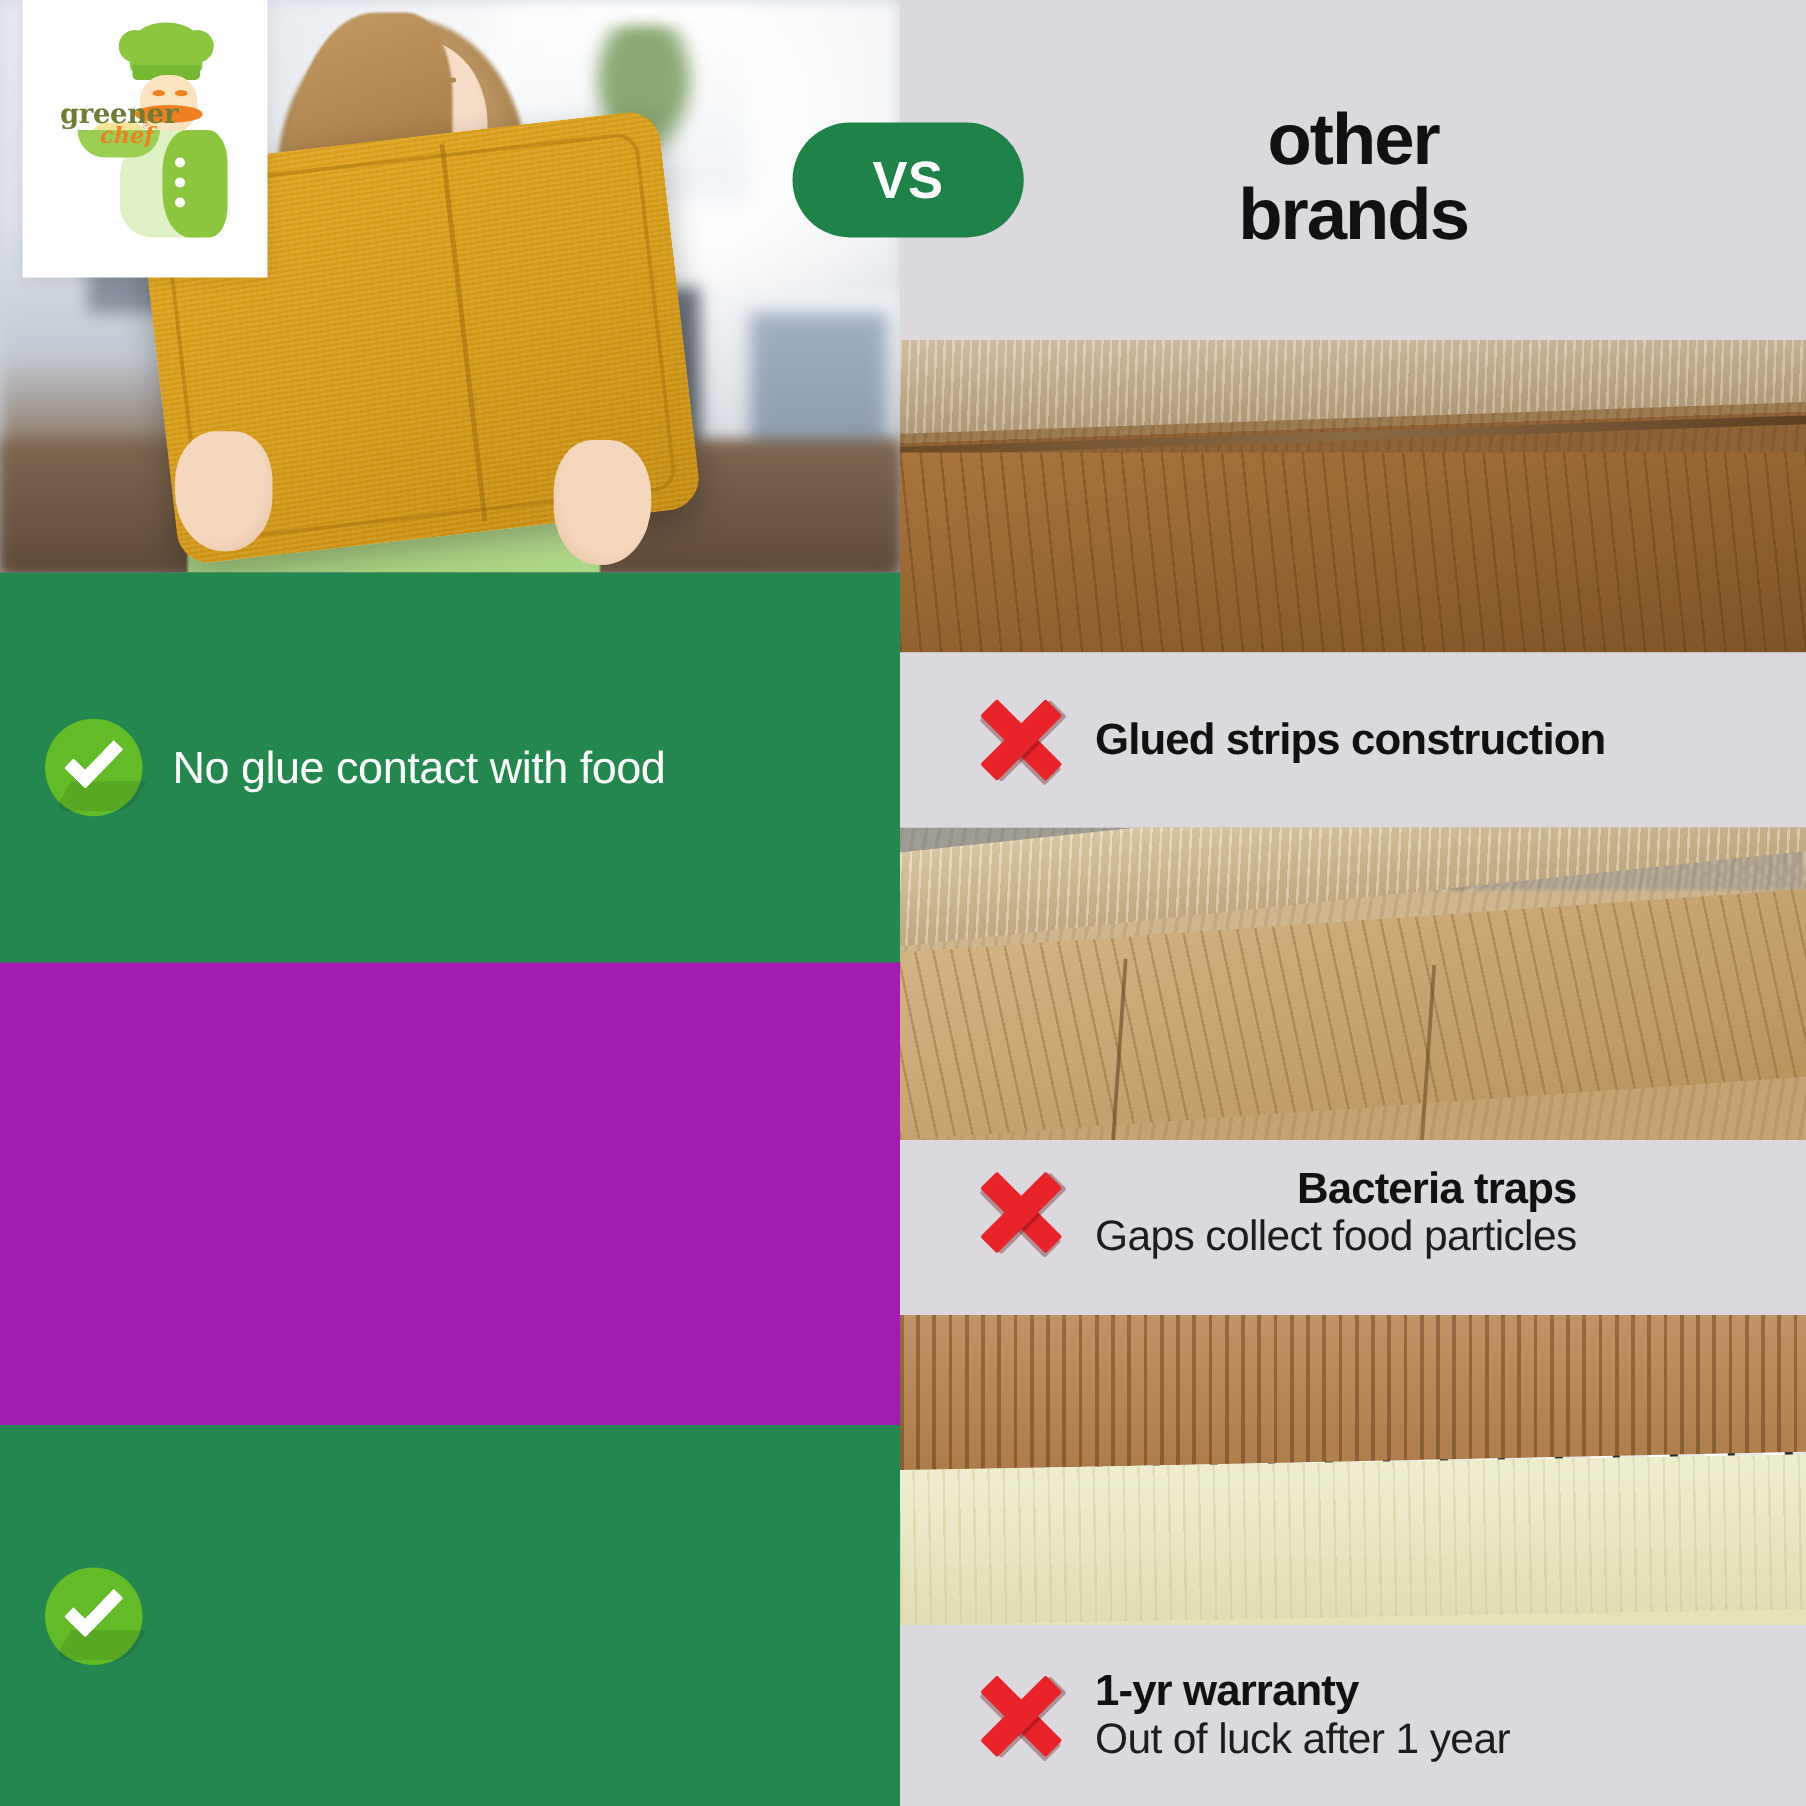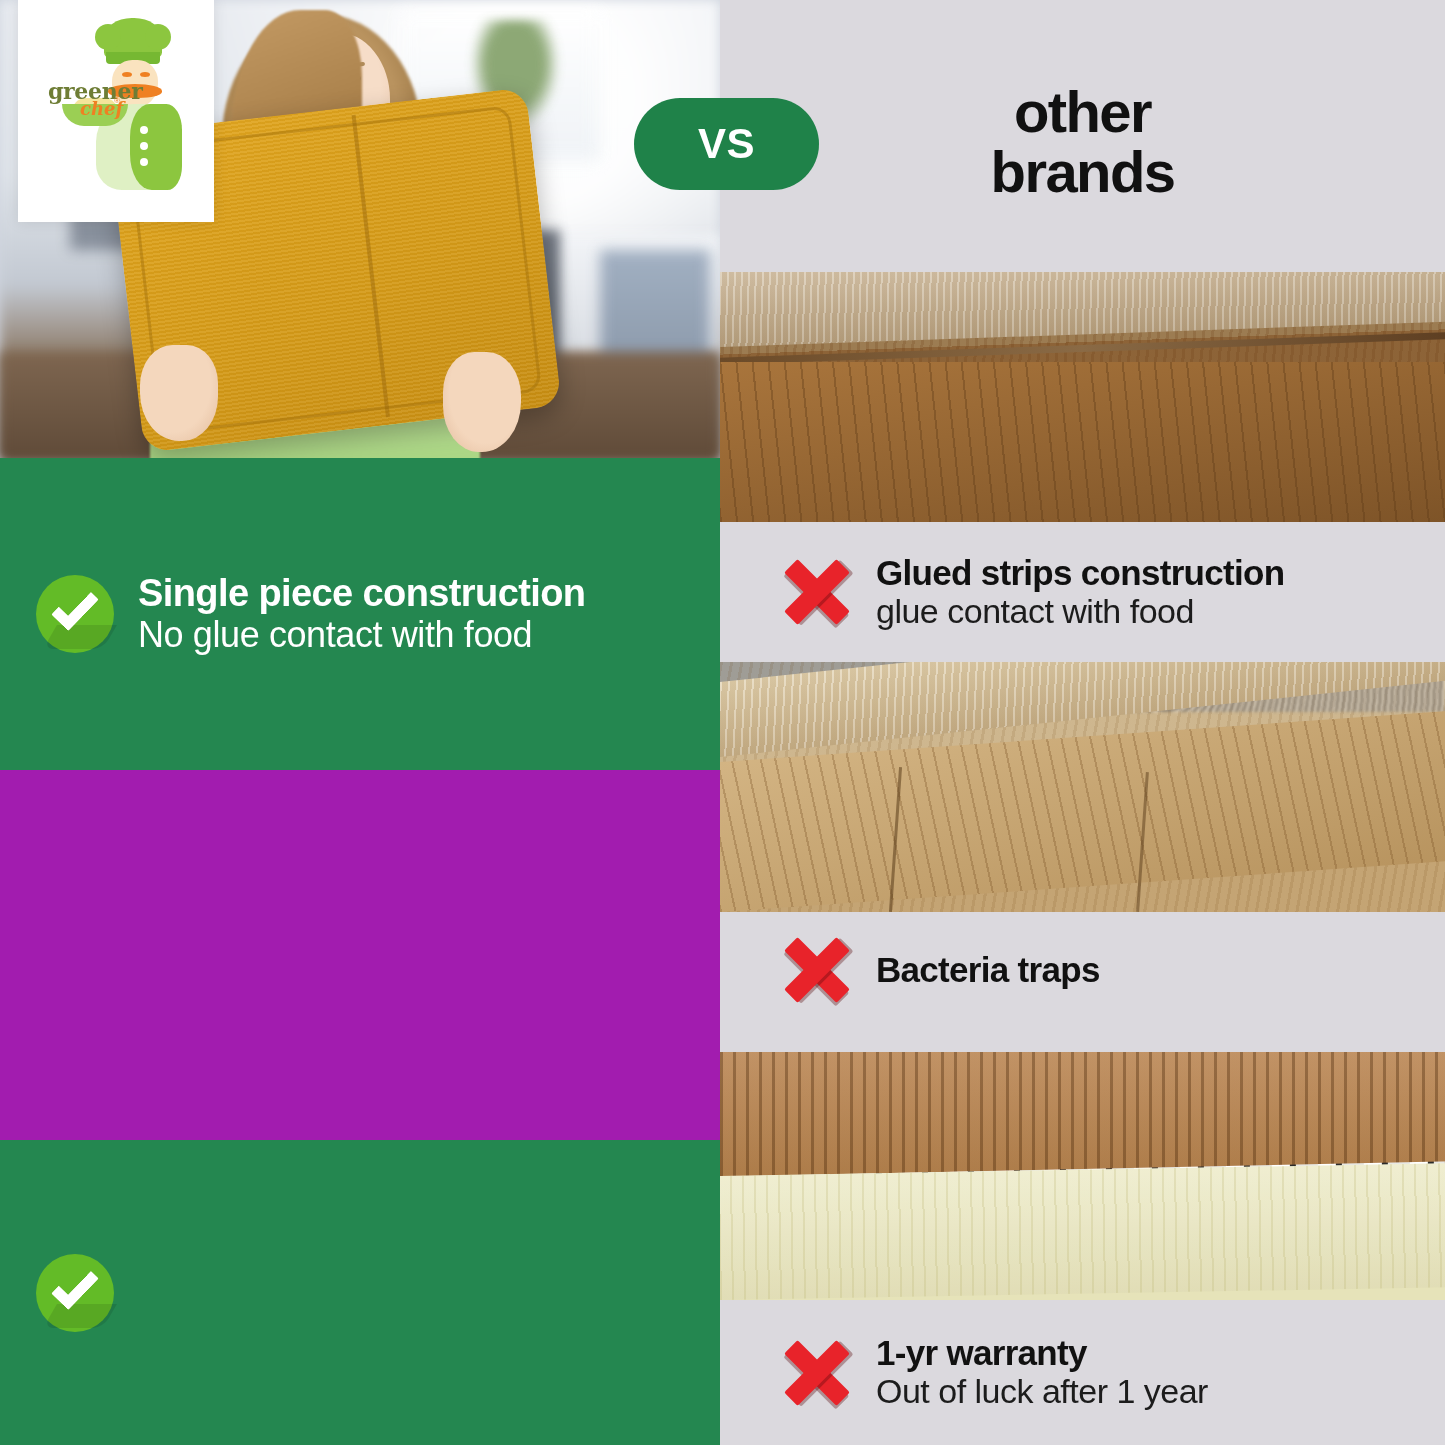--- a/index.html
+++ b/index.html
@@ -512,21 +512,20 @@
       </div>
     </div>
 
     <div class="feat feat-1">
       <div class="check-wrap">
         <div class="check-circle"></div>
         <div class="check-shadow"></div>
         <div class="check-mark"></div>
       </div>
       <div class="feat-text">
-        <div class="feat-title">Single piece construction</div>
         <div class="feat-sub">No glue contact with food</div>
       </div>
     </div>
 
 
     <div class="feat feat-3">
       <div class="check-wrap">
         <div class="check-circle"></div>
         <div class="check-shadow"></div>
         <div class="check-mark"></div>
@@ -550,41 +549,41 @@
       <div class="bamboo-a-strips"></div>
     </div>
 
     <div class="band band-1">
       <div class="x-wrap">
         <div class="x-bar x-bar-a"></div>
         <div class="x-bar x-bar-b"></div>
       </div>
       <div class="band-text">
         <div class="band-title">Glued strips construction</div>
-        <div class="band-sub">glue contact with food</div>
       </div>
     </div>
 
     <div class="photo photo-2">
       <div class="bamboo-b"></div>
       <div class="bamboo-b-gravel"></div>
       <div class="bamboo-b-top"></div>
       <div class="bamboo-b-glue"></div>
       <div class="bamboo-b-face"></div>
       <div class="bamboo-b-seam"></div>
       <div class="bamboo-b-seam2"></div>
     </div>
 
     <div class="band band-2">
       <div class="x-wrap">
         <div class="x-bar x-bar-a"></div>
         <div class="x-bar x-bar-b"></div>
       </div>
       <div class="band-text">
         <div class="band-title">Bacteria traps</div>
+        <div class="band-sub">Gaps collect food particles</div>
       </div>
     </div>
 
     <div class="photo photo-3">
       <div class="bamboo-c"></div>
       <div class="bamboo-c-dark"></div>
       <div class="bamboo-c-gap"></div>
       <div class="bamboo-c-light"></div>
     </div>
 

